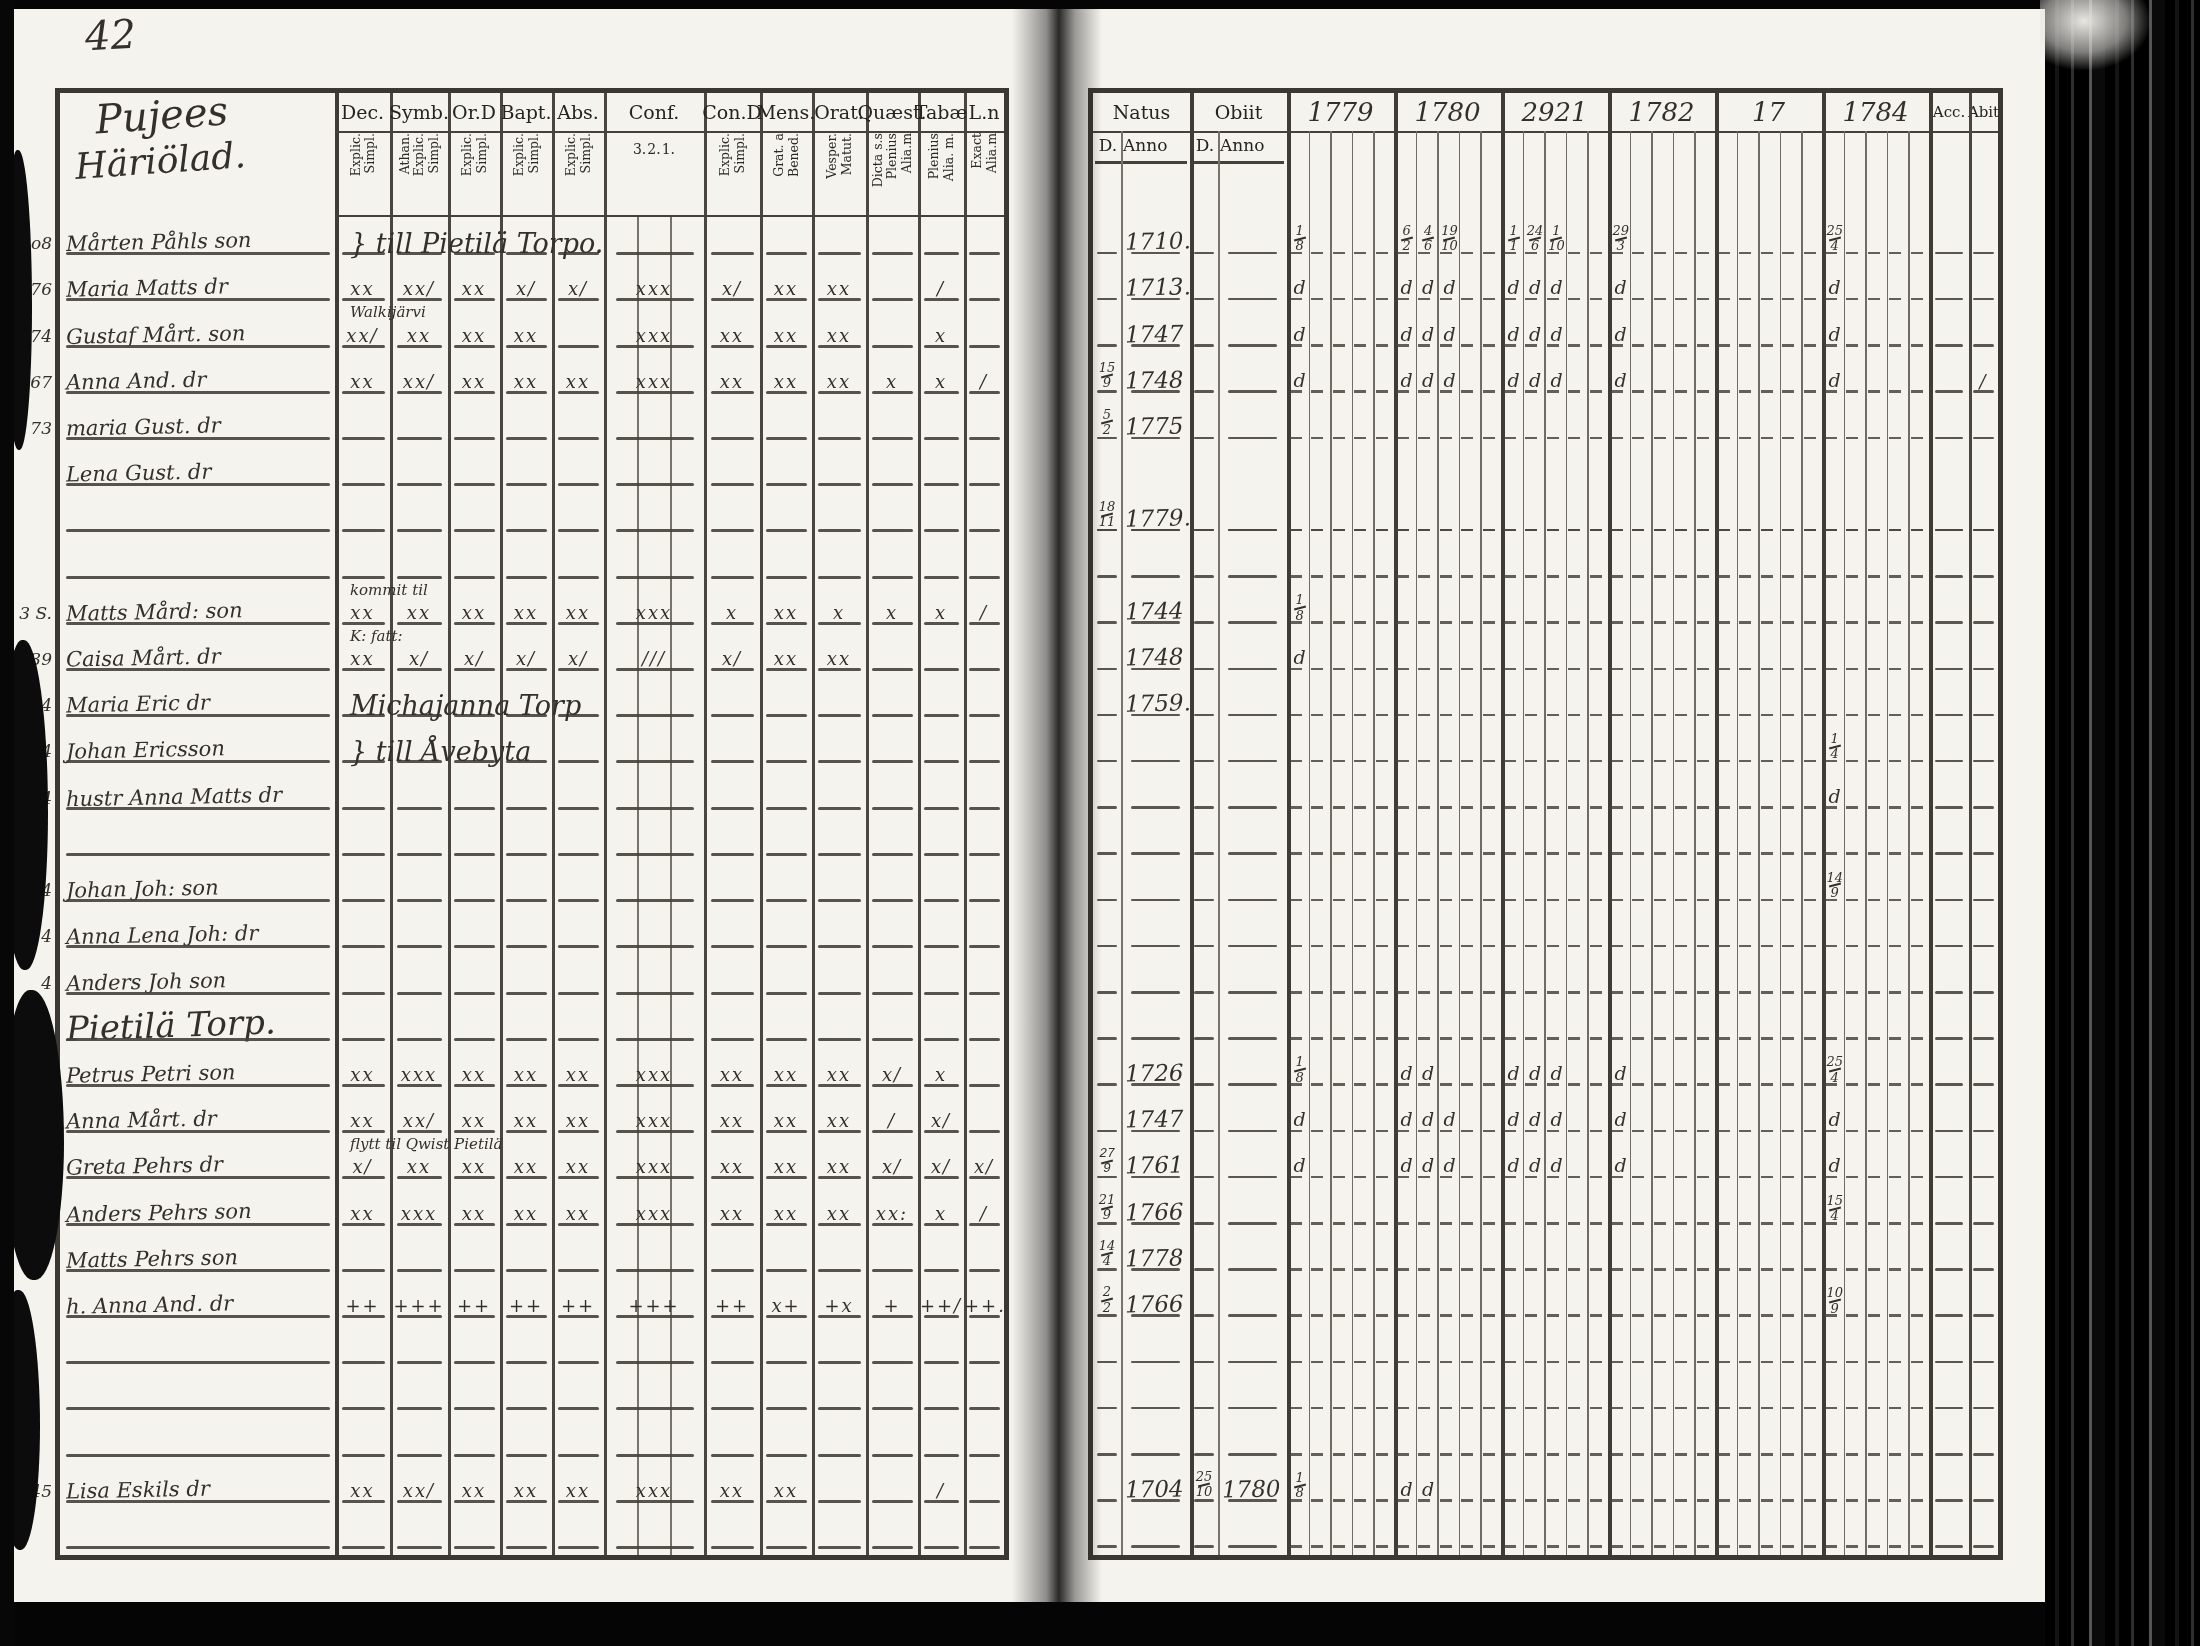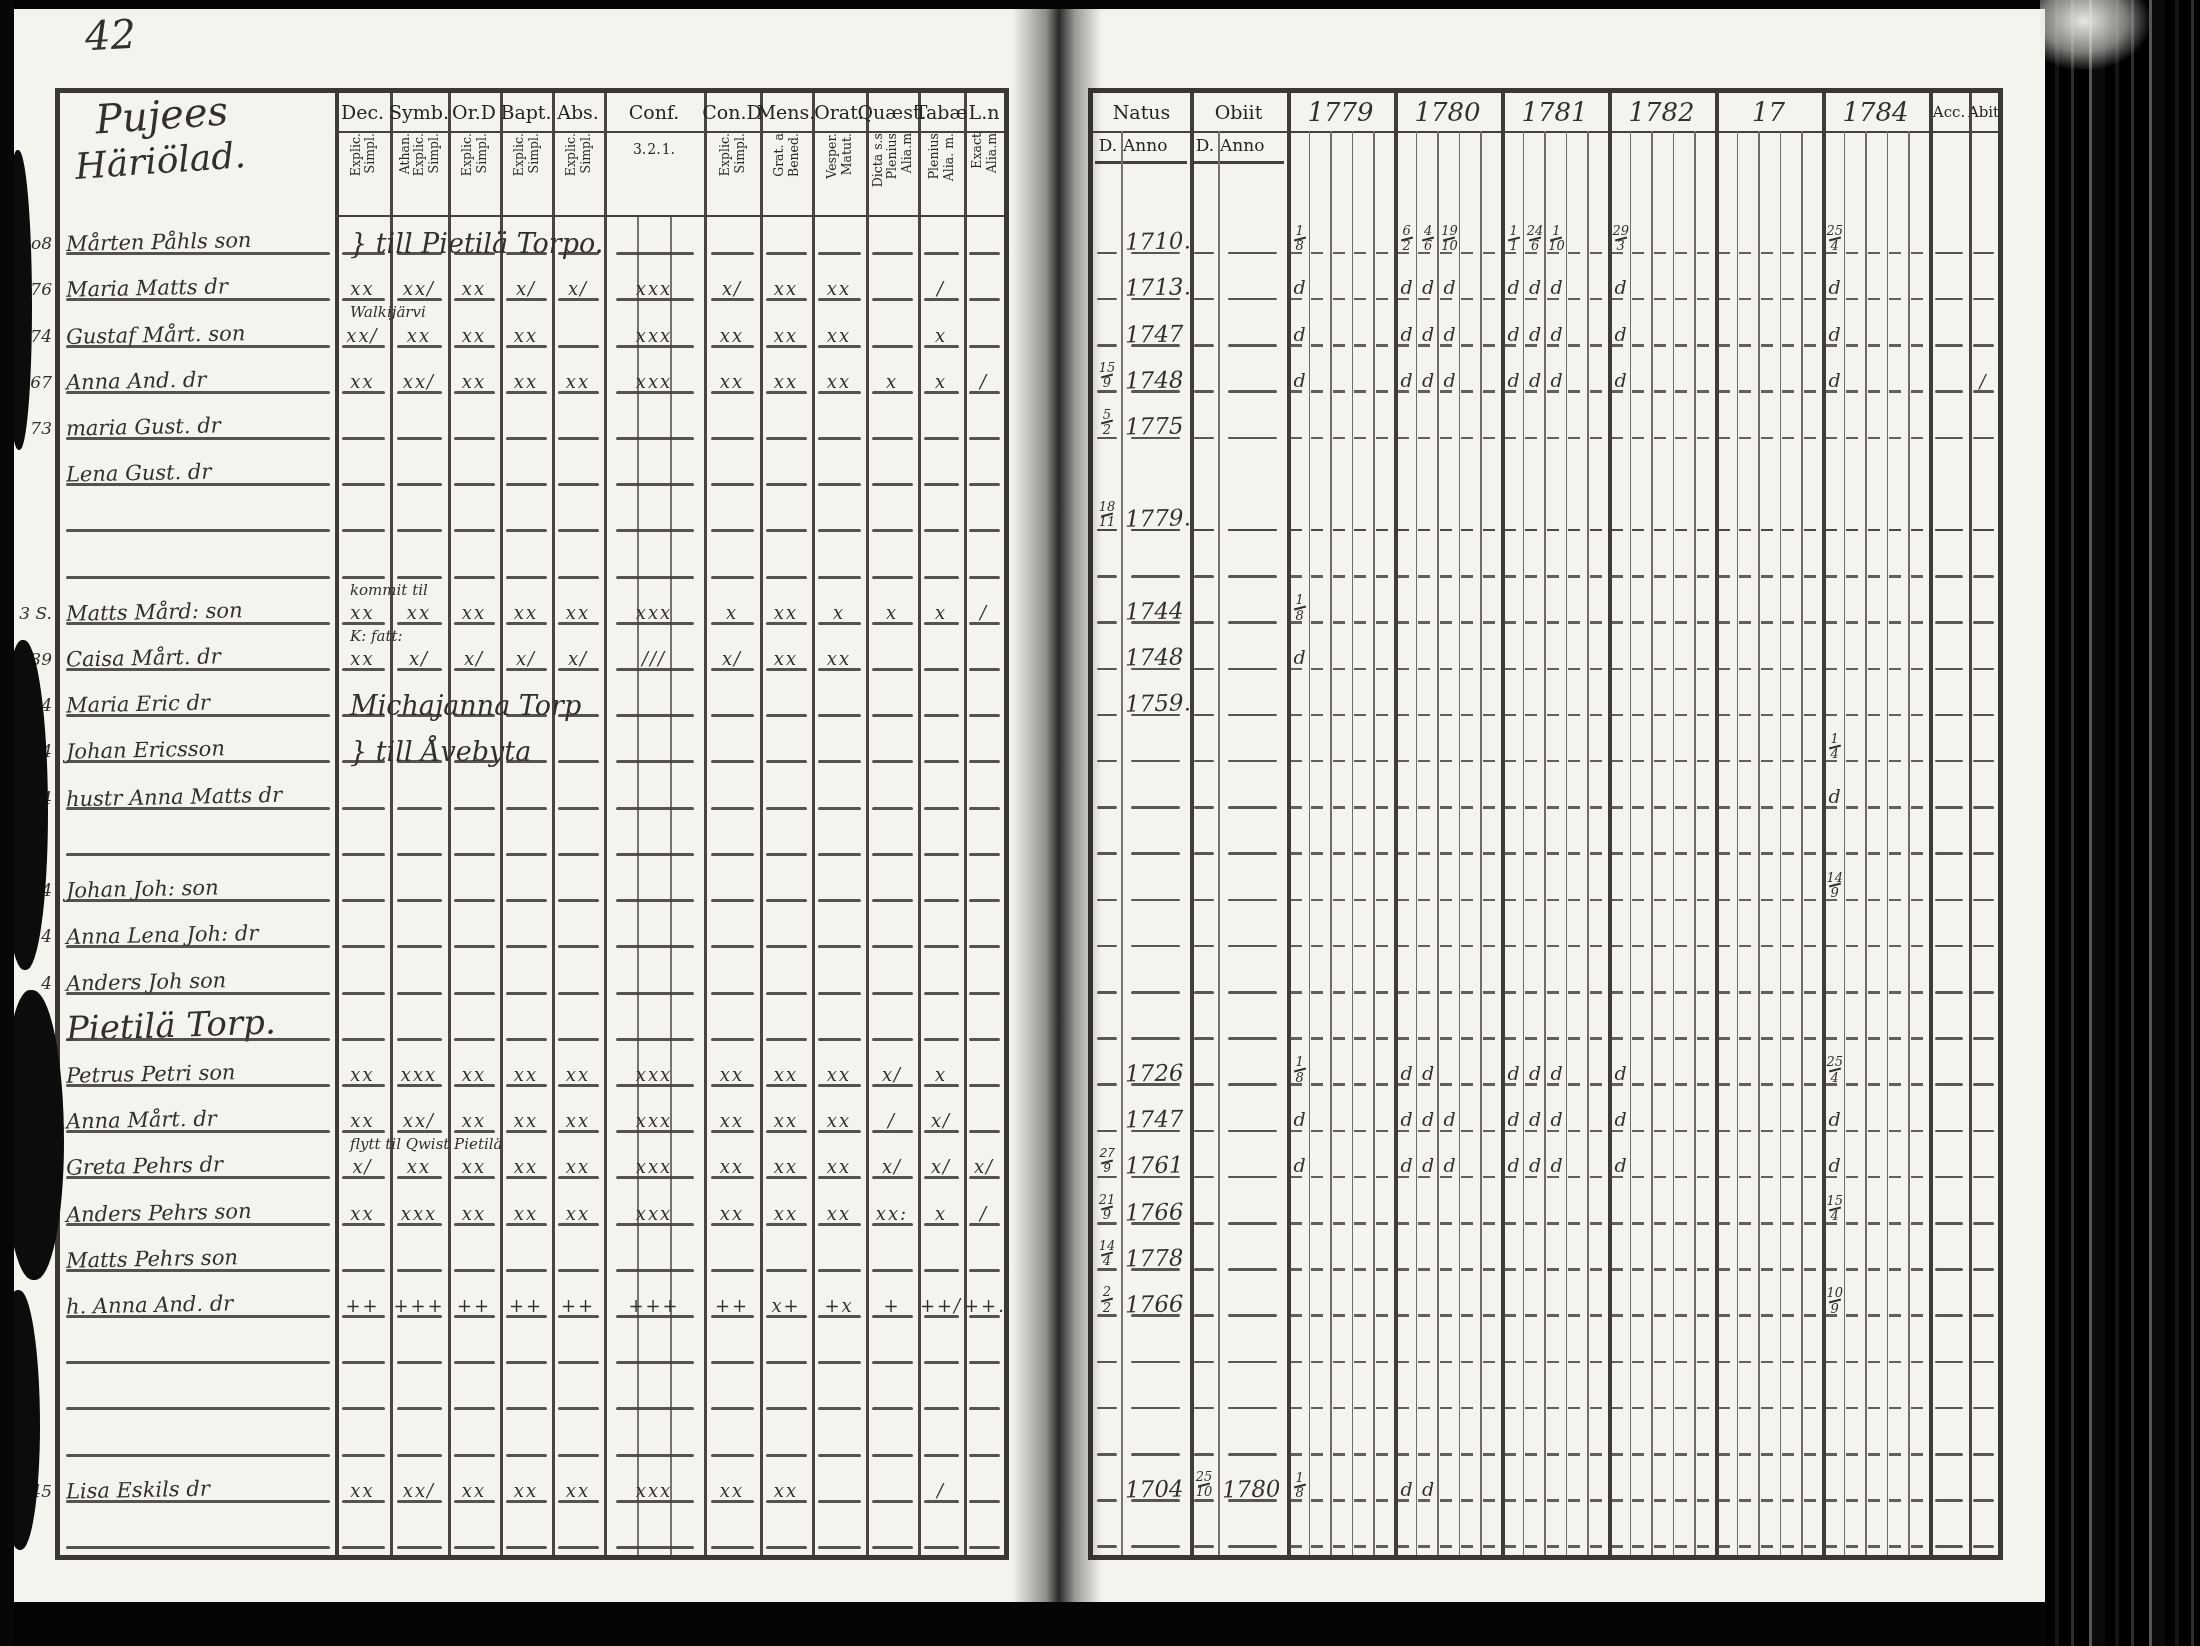--- a/index.html
+++ b/index.html
@@ -877,21 +877,21 @@
         <div class="cell bl" style="left: 806px; top: 0px; width: 52px; height: 46.2069px;"></div>
         <div class="cell bl" style="left: 858px; top: 0px; width: 46px; height: 46.2069px;"></div>
         <div class="cell bl" style="left: 904px; top: 0px; width: 40px; height: 46.2069px;"></div>
       </div>
     </div>
   <div id="right-table" class="tbl" style="left:1088px;top:88px;width:905px;height:1462px;">
       <div class="collabel print" style="left: 0px; width: 97px;">Natus</div>
       <div class="collabel print" style="left: 97px; width: 97px;">Obiit</div>
       <div class="collabel hw" style="left: 194px; width: 107px; font-size: 26px;">1779</div>
       <div class="collabel hw" style="left: 301px; width: 107px; font-size: 26px;">1780</div>
-      <div class="collabel hw" style="left: 408px; width: 107px; font-size: 26px;">1781</div>
+      <div class="collabel hw" style="left: 408px; width: 107px; font-size: 26px;">2921</div>
       <div class="collabel hw" style="left: 515px; width: 107px; font-size: 26px;">1782</div>
       <div class="collabel hw" style="left: 622px; width: 107px; font-size: 26px;">17</div>
       <div class="collabel hw" style="left: 729px; width: 107px; font-size: 26px;">1784</div>
       <div class="collabel print" style="left: 836px; width: 40px; font-size: 15px;">Acc.</div>
       <div class="collabel print" style="left: 876px; width: 29px; font-size: 15px;">Abit</div>
       <div class="cell print" style="left: 2px; top: 42px; width: 26px; height: 26px; font-size: 17px; border-bottom: 3px solid rgb(68, 64, 58); text-align: center;">D.</div>
       <div class="cell print" style="left: 30px; top: 42px; width: 64px; height: 26px; font-size: 17px; border-bottom: 3px solid rgb(68, 64, 58); text-align: left;">Anno</div>
       <div class="cell print" style="left: 99px; top: 42px; width: 26px; height: 26px; font-size: 17px; border-bottom: 3px solid rgb(68, 64, 58); text-align: center;">D.</div>
       <div class="cell print" style="left: 127px; top: 42px; width: 64px; height: 26px; font-size: 17px; border-bottom: 3px solid rgb(68, 64, 58); text-align: left;">Anno</div>
       <div class="vline heavy" style="left: 97px;"></div>

